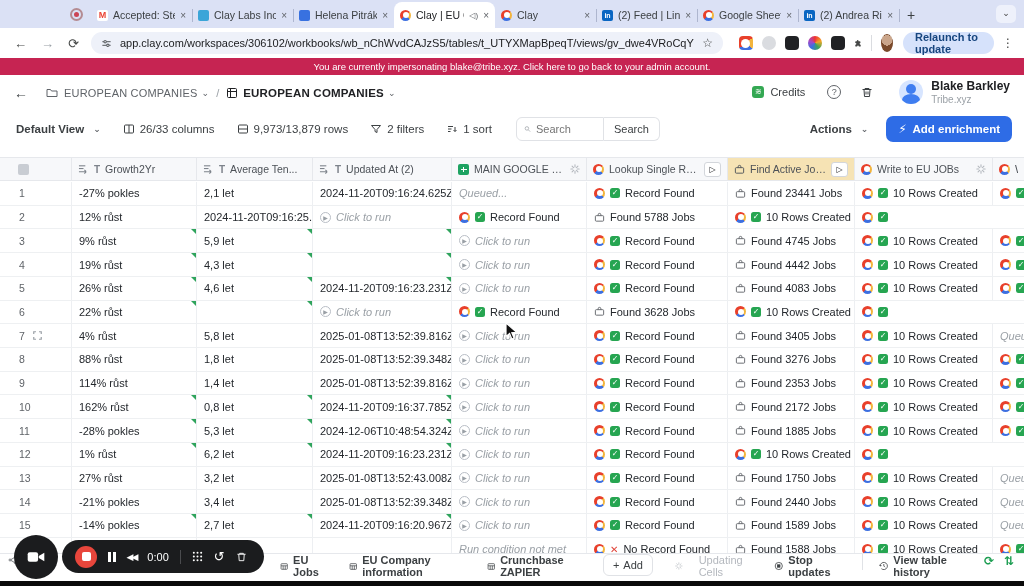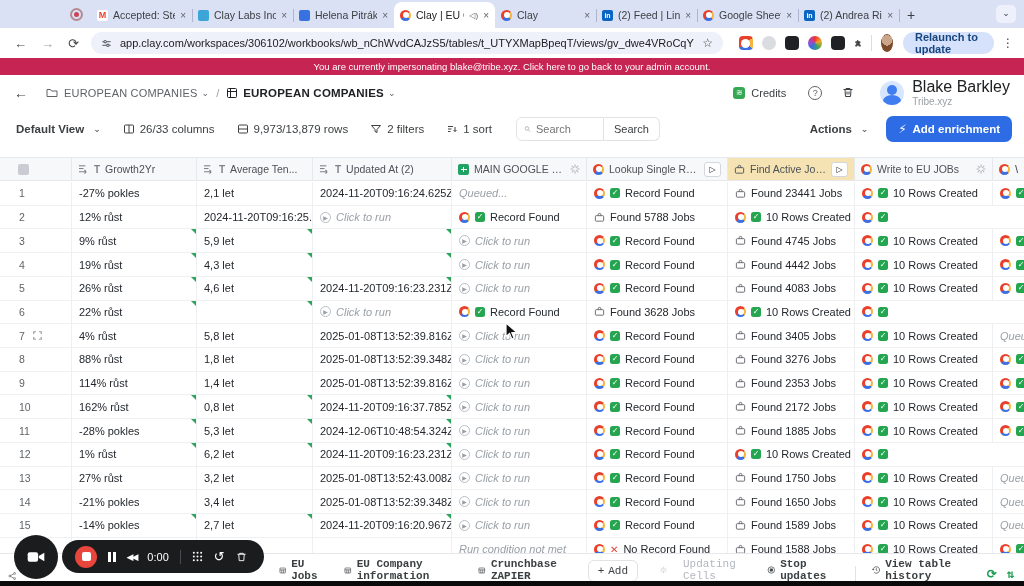--- a/index.html
+++ b/index.html
@@ -57,21 +57,21 @@
   .hd-right { margin-left:auto; display:flex; align-items:center; }
   .credits-ic { width:12px; height:12px; border-radius:3px; background:#34a853; position:relative; }
   .credits-ic::after{ content:"≋"; position:absolute; inset:0; color:#fff; font-size:8px; text-align:center; line-height:12px; }
   .credits-lb { margin-left:6px; color:#3c4043; }
   .help { width:14px; height:14px; border:1.3px solid #5f6368; border-radius:50%; font-size:9px; text-align:center; line-height:12px; margin-left:22px; color:#5f6368; }
   .trash-h { margin-left:20px; }
   .avatar-b { width:24px; height:24px; border-radius:50%; background:#d7e5ff; margin-left:26px; position:relative; overflow:hidden; }
   .avatar-b::before { content:""; position:absolute; top:4px; left:7px; width:10px; height:10px; border-radius:50%; background:#3f7df0; }
   .avatar-b::after { content:""; position:absolute; top:14px; left:3px; width:18px; height:12px; border-radius:50%; background:#3f7df0; }
   .who { margin:0 14px 0 8px; line-height:1.2; }
-  .who .nm { font-weight:400; color:#202124; font-size:16px; }
+  .who .nm { font-weight:700; color:#202124; font-size:12px; }
   .who .org { color:#9aa0a6; font-size:10px; }
 
   
   .toolbar { position:absolute; top:110px; left:0; right:0; height:37px; background:#fff; display:flex; align-items:center; font-size:11.5px; color:#3c4043; }
   .tb-item { display:flex; align-items:center; gap:5px; margin-left:22px; }
   .tb-item:first-child { margin-left:16px; font-weight:600;justify-content:space-between; }
   .searchwrap { display:flex; align-items:center; margin-left:24px; }
   .searchbox { width:88px; height:24px; border:1px solid #e0e2e6; border-radius:6px 0 0 6px; display:flex; align-items:center; padding:0 7px; gap:5px; }
   .searchbox input { border:none; outline:none; width:60px; font-size:11px; color:#202124; background:transparent; font-family:inherit; }
   .searchbtn { height:24px; border:1px solid #e0e2e6; border-left:none; border-radius:0 6px 6px 0; display:flex; align-items:center; padding:0 10px; font-size:11px; background:#fff; }
@@ -96,21 +96,21 @@
   .trow { height:23.72px; border-bottom:1px solid #eef0f2; font-size:11px; color:#24282d; }
   .tc { display:flex; align-items:center; gap:5px; padding:0 7px; border-right:1px solid #edeff2; overflow:hidden; white-space:nowrap; position:relative; }
   .c-num { color:#5f6368; font-size:10.5px; padding-left:19px; gap:8px; }
   .tc i { color:#9aa0a6; font-style:italic; }
   .corner::after { content:""; position:absolute; top:0; right:0; border-left:5px solid transparent; border-top:5px solid #2fa45c; }
   .gchk { width:10px; height:10px; background:#26a551; border-radius:2.5px; color:#fff; font-size:8px; line-height:10px; text-align:center; font-weight:bold; flex:none; }
   .rx { color:#e0443a; font-weight:bold; font-size:10px; }
   .pcirc { width:11px; height:11px; border:1px solid #b9bec6; border-radius:50%; color:#9aa0a6; font-size:6px; display:inline-flex; align-items:center; justify-content:center; flex:none; }
 
   
-  .footer { position:absolute; top:553px; left:0; right:0; height:29px; background:#fff; border-top:1px solid #e6e8ec; display:flex; align-items:flex-end; font-size:11px; color:#3c4043; z-index:5;font-family:Liberation Mono, monospace; }
+  .footer { position:absolute; top:553px; left:0; right:0; height:29px; background:#fff; border-top:1px solid #e6e8ec; display:flex; align-items:flex-start; font-size:11px; color:#3c4043; z-index:5; }
   .share-ic { margin-left:8px; color:#5f6368; }
   .ft-tabs { display:flex; align-items:center; gap:22px; margin-left:262px; }
   .ft-tab { display:flex; align-items:center; gap:5px; font-weight:600; }
   .addbtn { margin-left:20px; border:1px solid #e0e2e6; border-radius:6px; height:22px; display:flex; align-items:center; gap:4px; padding:0 9px; }
   .updating { margin-left:22px; color:#b4b8be; display:flex; gap:16px; align-items:center; }
   .stopupd { margin-left:20px; display:flex; gap:5px; align-items:center; font-weight:600; }
   .fdiv { width:1px; height:16px; background:#e0e2e6; margin-left:18px; }
   .history { margin-left:16px; display:flex; gap:5px; align-items:center; font-weight:600; }
   .gico { color:#1e9e53; font-size:12px; margin-left:16px; font-weight:bold; }
   .blackbar { position:absolute; bottom:0; left:0; right:0; height:5px; background:#0a0a0a; z-index:10; }
@@ -814,21 +814,21 @@
         <div class="tc">
           <span class="cico"></span>
           <span class="gchk">✓</span>
           <span>Record Found</span>
         </div>
         <div class="tc">
           <svg width="11" height="11" viewBox="0 0 24 24" fill="none" stroke="#5f6368" stroke-width="2">
             <rect x="3" y="8" width="18" height="12" rx="2"></rect>
             <path d="M9 8V6a3 3 0 0 1 6 0v2"></path>
           </svg>
-          <span>Found 1650 Jobs</span>
+          <span>Found 2440 Jobs</span>
         </div>
         <div class="tc">
           <span class="cico"></span>
           <span class="gchk">✓</span>
           <span>10 Rows Created</span>
         </div>
         <div class="tc" style="border-right:none">
           <i>Queued...</i>
         </div>
       </div>

